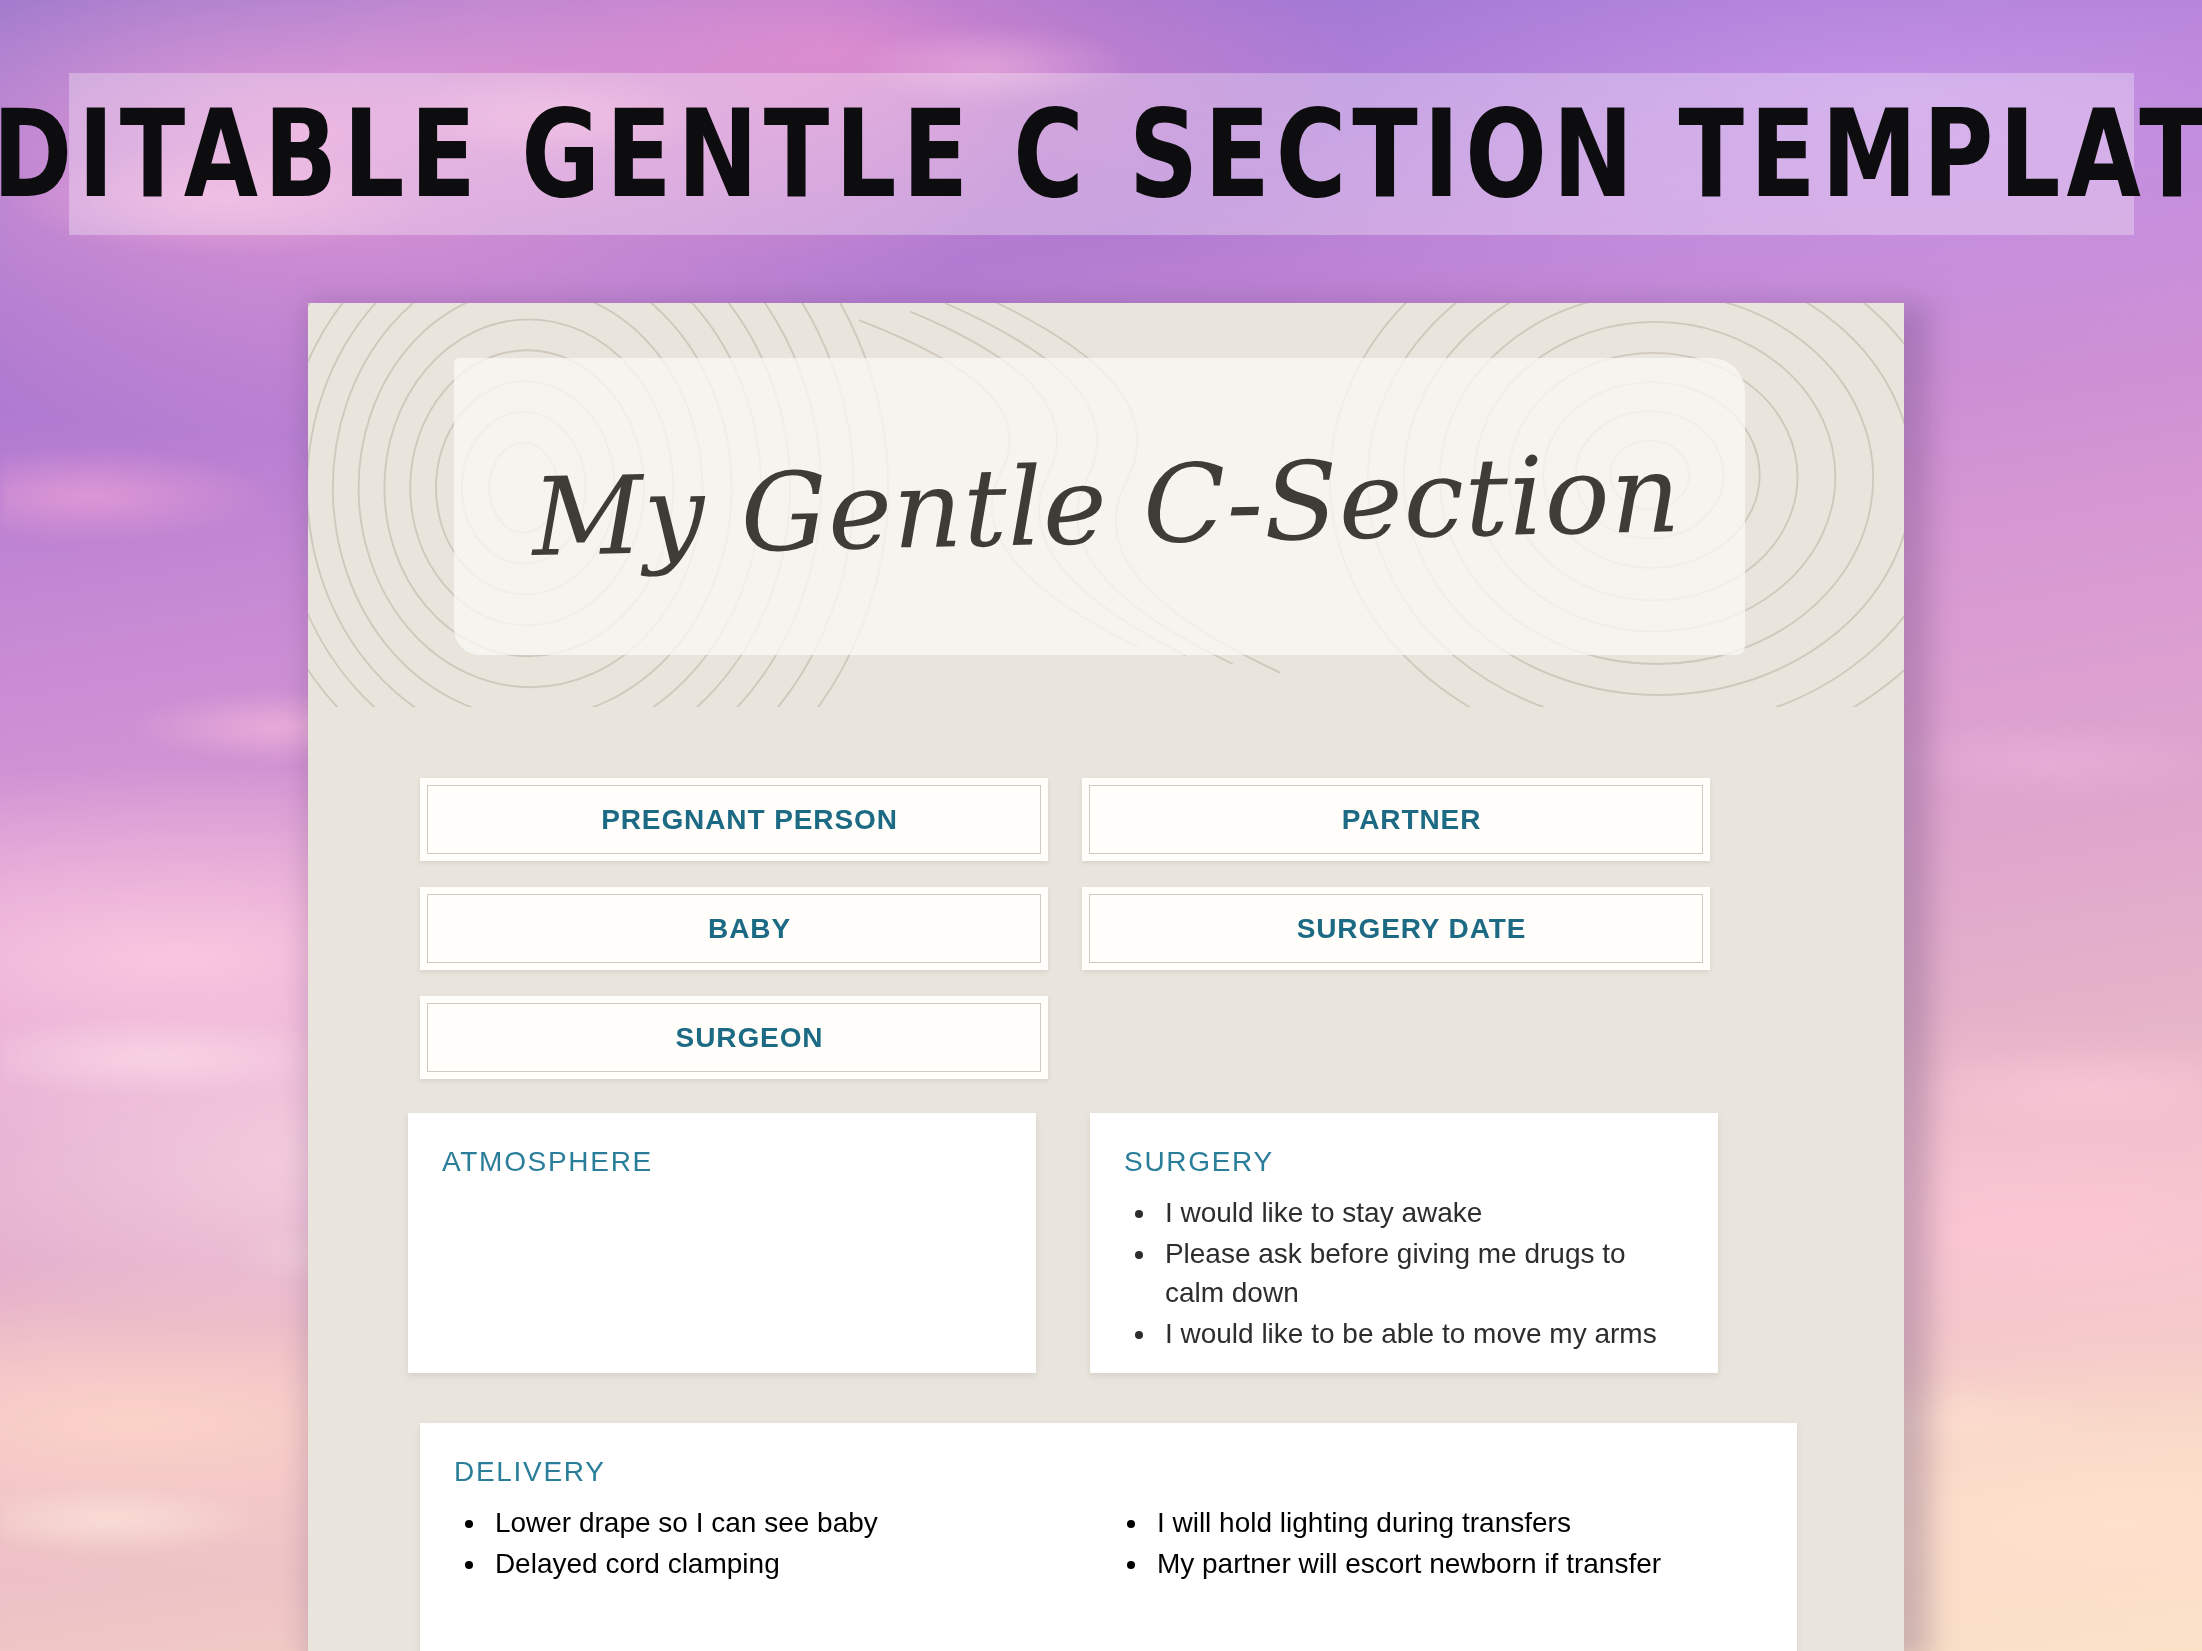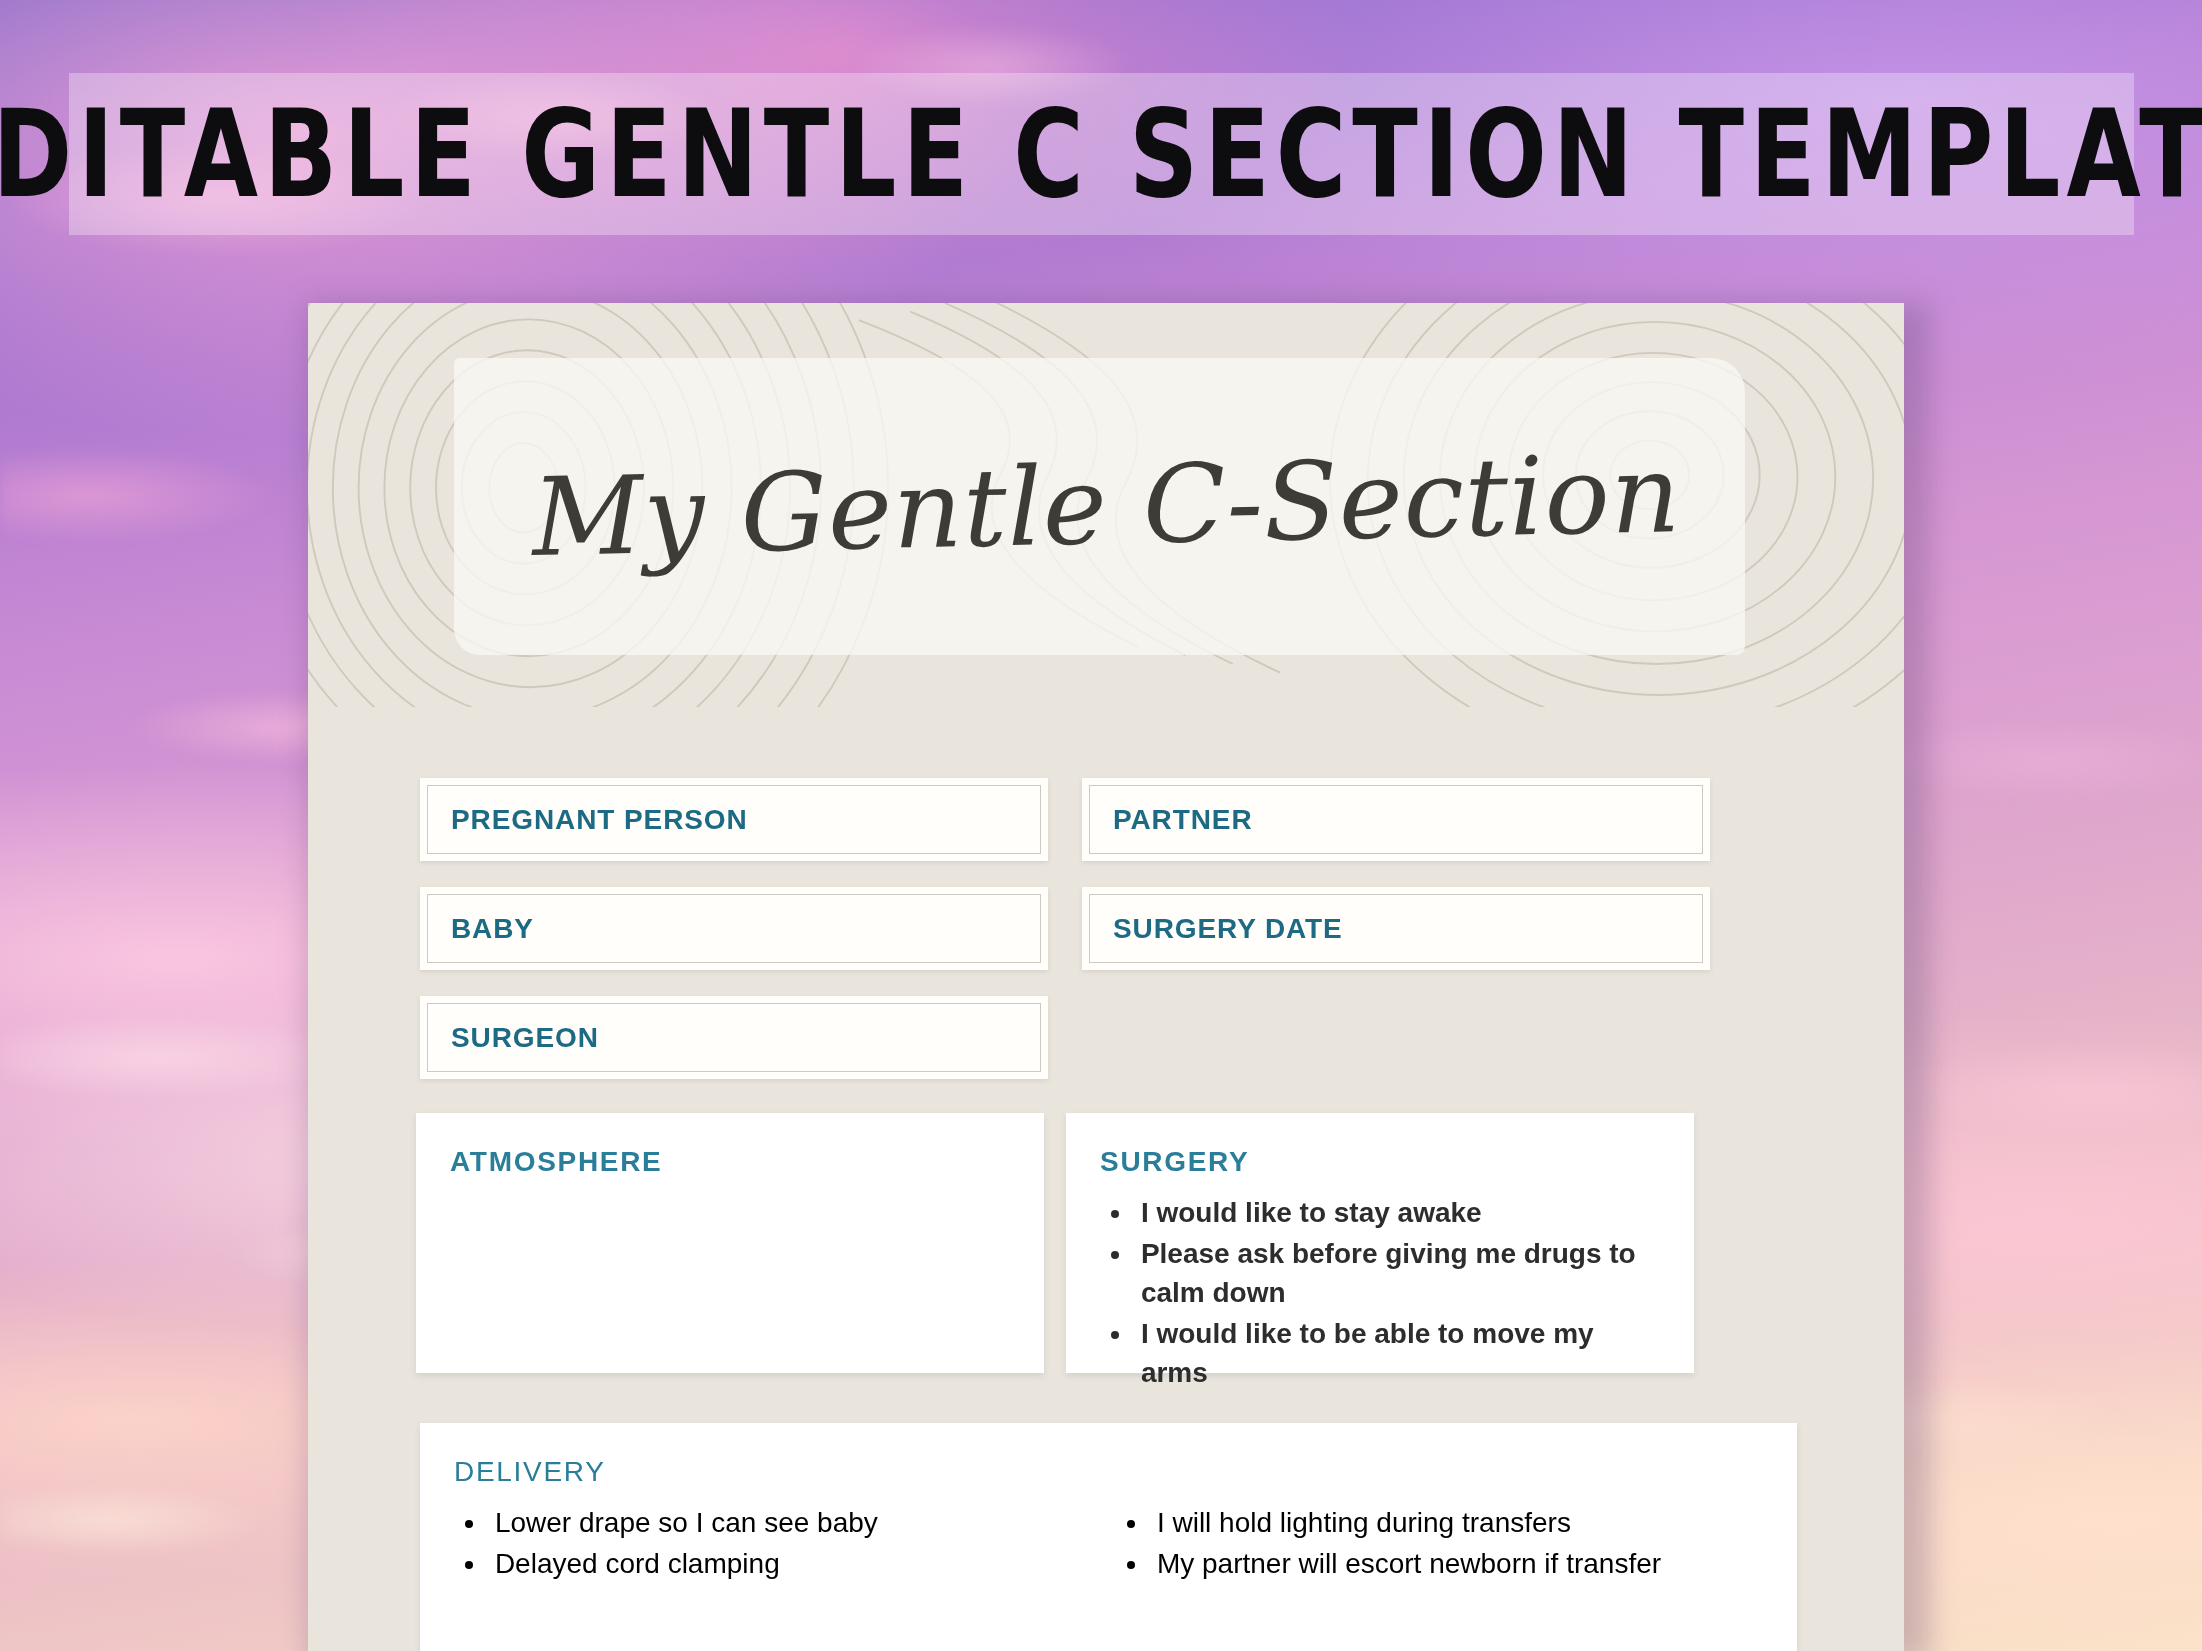--- a/index.html
+++ b/index.html
@@ -159,20 +159,21 @@
     column-gap: 34px;
     row-gap: 26px;
   }
   .field {
     position: relative;
     height: 83px;
     background: #fffefb;
     box-shadow: 0 1.7px 4.3px rgba(120,110,100,0.18);
     display: flex;
     align-items: center;
+    justify-content: center;
   }
   .field::after {
     content: "";
     position: absolute;
     left: 6.9px; right: 6.9px; top: 6.9px; bottom: 6.9px;
     border: 1.7px solid #cfcabf;
     pointer-events: none;
   }
   .field-label {
     position: relative;
@@ -181,27 +182,26 @@
     font-size: 28px;
     font-weight: 700;
     letter-spacing: 0.9px;
     color: #1d6a84;
     text-transform: uppercase;
   }
 
   
   .cards {
     position: absolute;
-    left: 108px;
+    left: 100px;
     top: 810px;
     width: 1377px;
     display: grid;
     grid-template-columns: 628px 628px;
-    column-gap: 22px;
-    font-weight: bold;
+    column-gap: 54px;
   }
   .card {
     background: #ffffff;
     box-shadow: 0 2.6px 6px rgba(120,110,100,0.16);
     padding: 33px 34px 26px 34px;
     box-sizing: border-box;
   }
   .card-title {
     font-size: 28px;
     letter-spacing: 1.7px;

